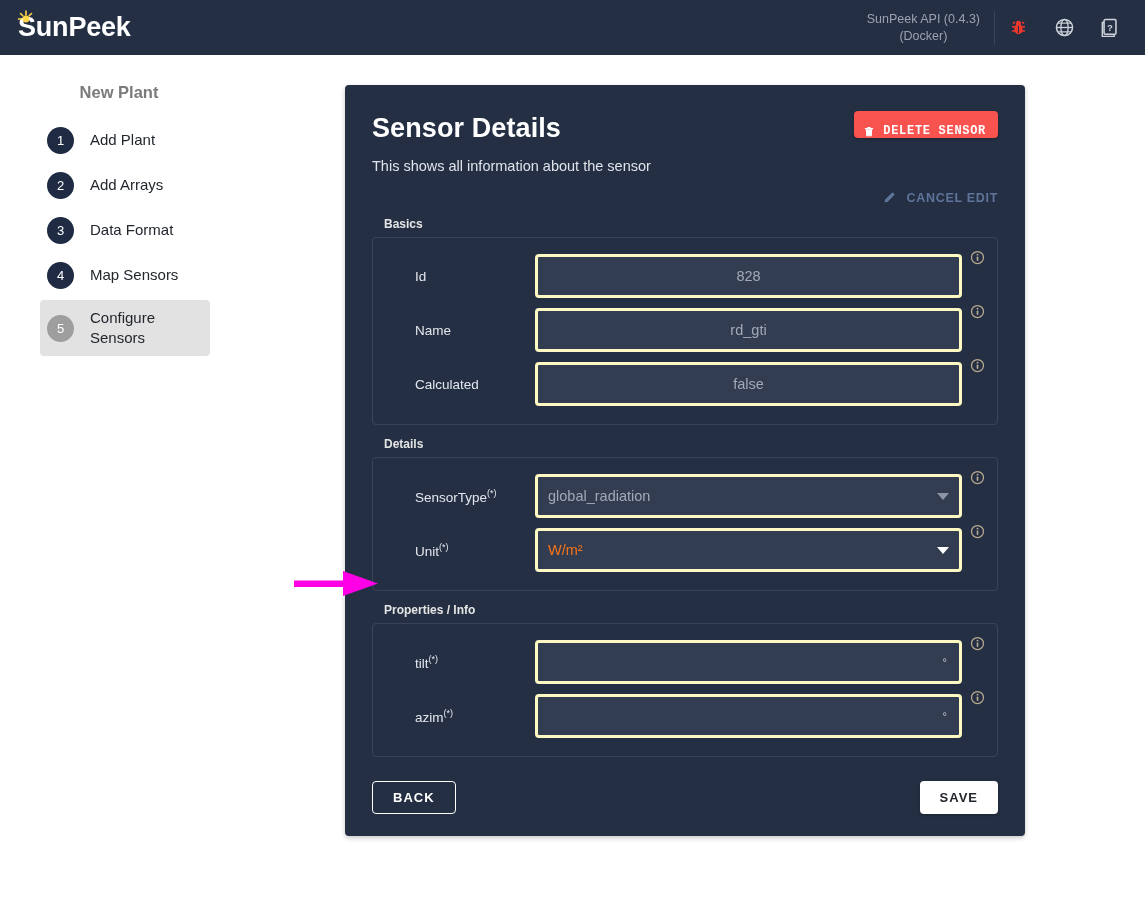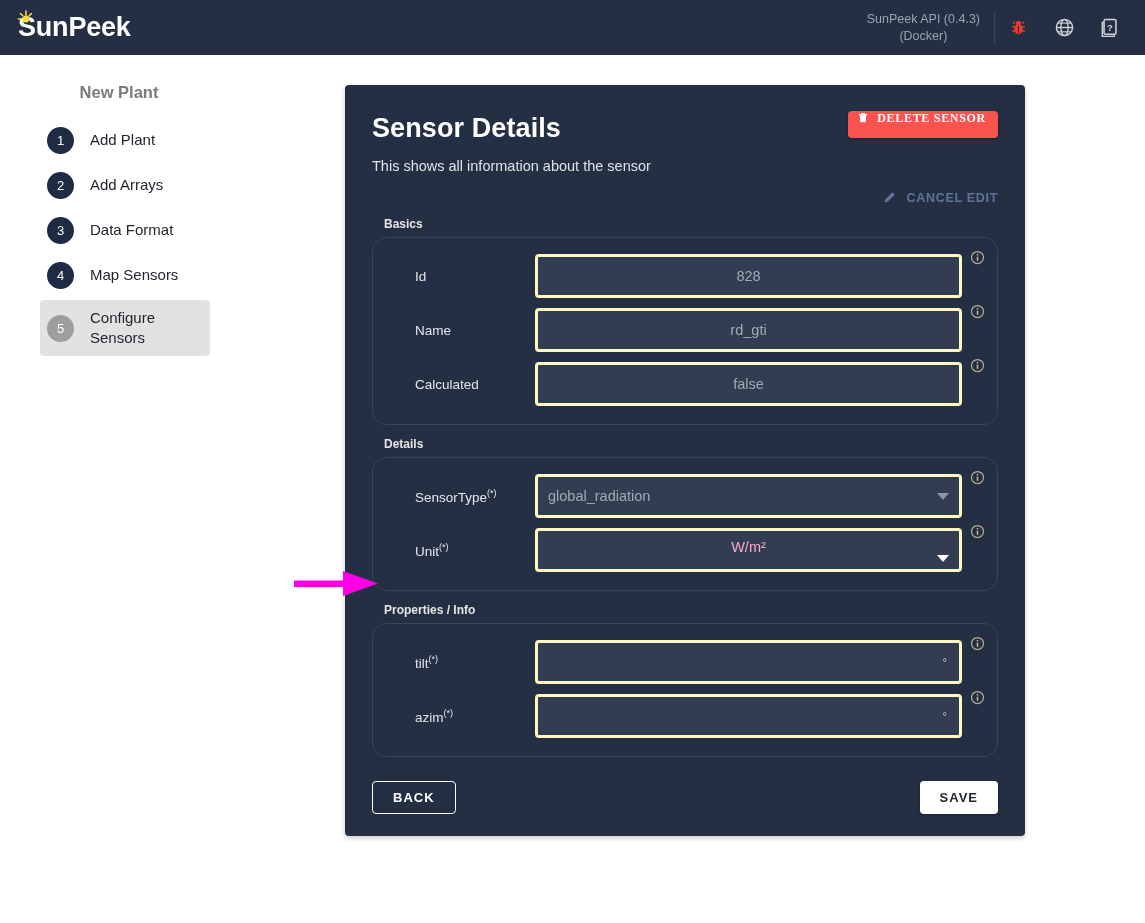--- a/index.html
+++ b/index.html
@@ -103,38 +103,38 @@
   }
   .card-sub {
     font-size: 14.5px; color: #dfe3ea; margin-top: 14px;
   }
   .delete-btn {
     position: absolute; right: 27px; top: 26px;
     background: #f8534f; color: #ffffff;
     border: none; border-radius: 4px;
     height: 27px; padding: 0 12px 0 9px;
     font-size: 12px; font-weight: 700; letter-spacing: 0.7px;
-    display: flex; align-items: flex-start; gap: 8px;
-    cursor: pointer;
-    font-family: Liberation Serif, serif;
+    display: flex; align-items: flex-end; gap: 8px;
+    cursor: pointer;
+    font-family: Liberation Mono, monospace;
     box-shadow: 0 1px 3px rgba(0,0,0,0.3);
   }
   .cancel-edit {
     display: flex; align-items: center; justify-content: flex-end;
     gap: 9px; margin-top: 16px;
     color: #5f7499; font-size: 12.5px; font-weight: 700;
     letter-spacing: 0.7px; cursor: pointer;
   }
 
   .section-label {
     font-size: 12px; font-weight: 700; color: #e5e5e5;
     margin: 12px 0 6px 12px;
   }
   .fieldset {
-    border: 1px solid #39445a; border-radius: 14px;
+    border: 1px solid #39445a; border-radius: 4px;
     padding: 16px 12px 18px 12px;
   }
   .row {
     display: flex; align-items: center;
     margin-bottom: 10px; position: relative;
   }
   .row:last-child { margin-bottom: 0; }
   .row-label {
     width: 150px; flex: none;
     font-size: 13.5px; color: #e4e7ed;
@@ -149,21 +149,21 @@
     border: 3px solid #fef9c3;
     border-radius: 4px;
     display: flex; align-items: center;
     padding: 0 10px;
     font-size: 14.5px;
     color: #a9b0bd;
     position: relative;
     justify-content: center;
   }
   .field.disabled { color: #a2a9b6; }
-  .field.active { color: #f9a8d4; flex-direction: column; }
+  .field.active { color: #f97316; }
   .field.empty { background: #323d52; }
   .field .suffix {
     margin-left: auto; font-size: 11px; color: #c7ccd6;
     padding-right: 2px;
   }
   .caret {
     margin-left: auto;
     width: 0; height: 0;
     border-left: 6px solid transparent;
     border-right: 6px solid transparent;

